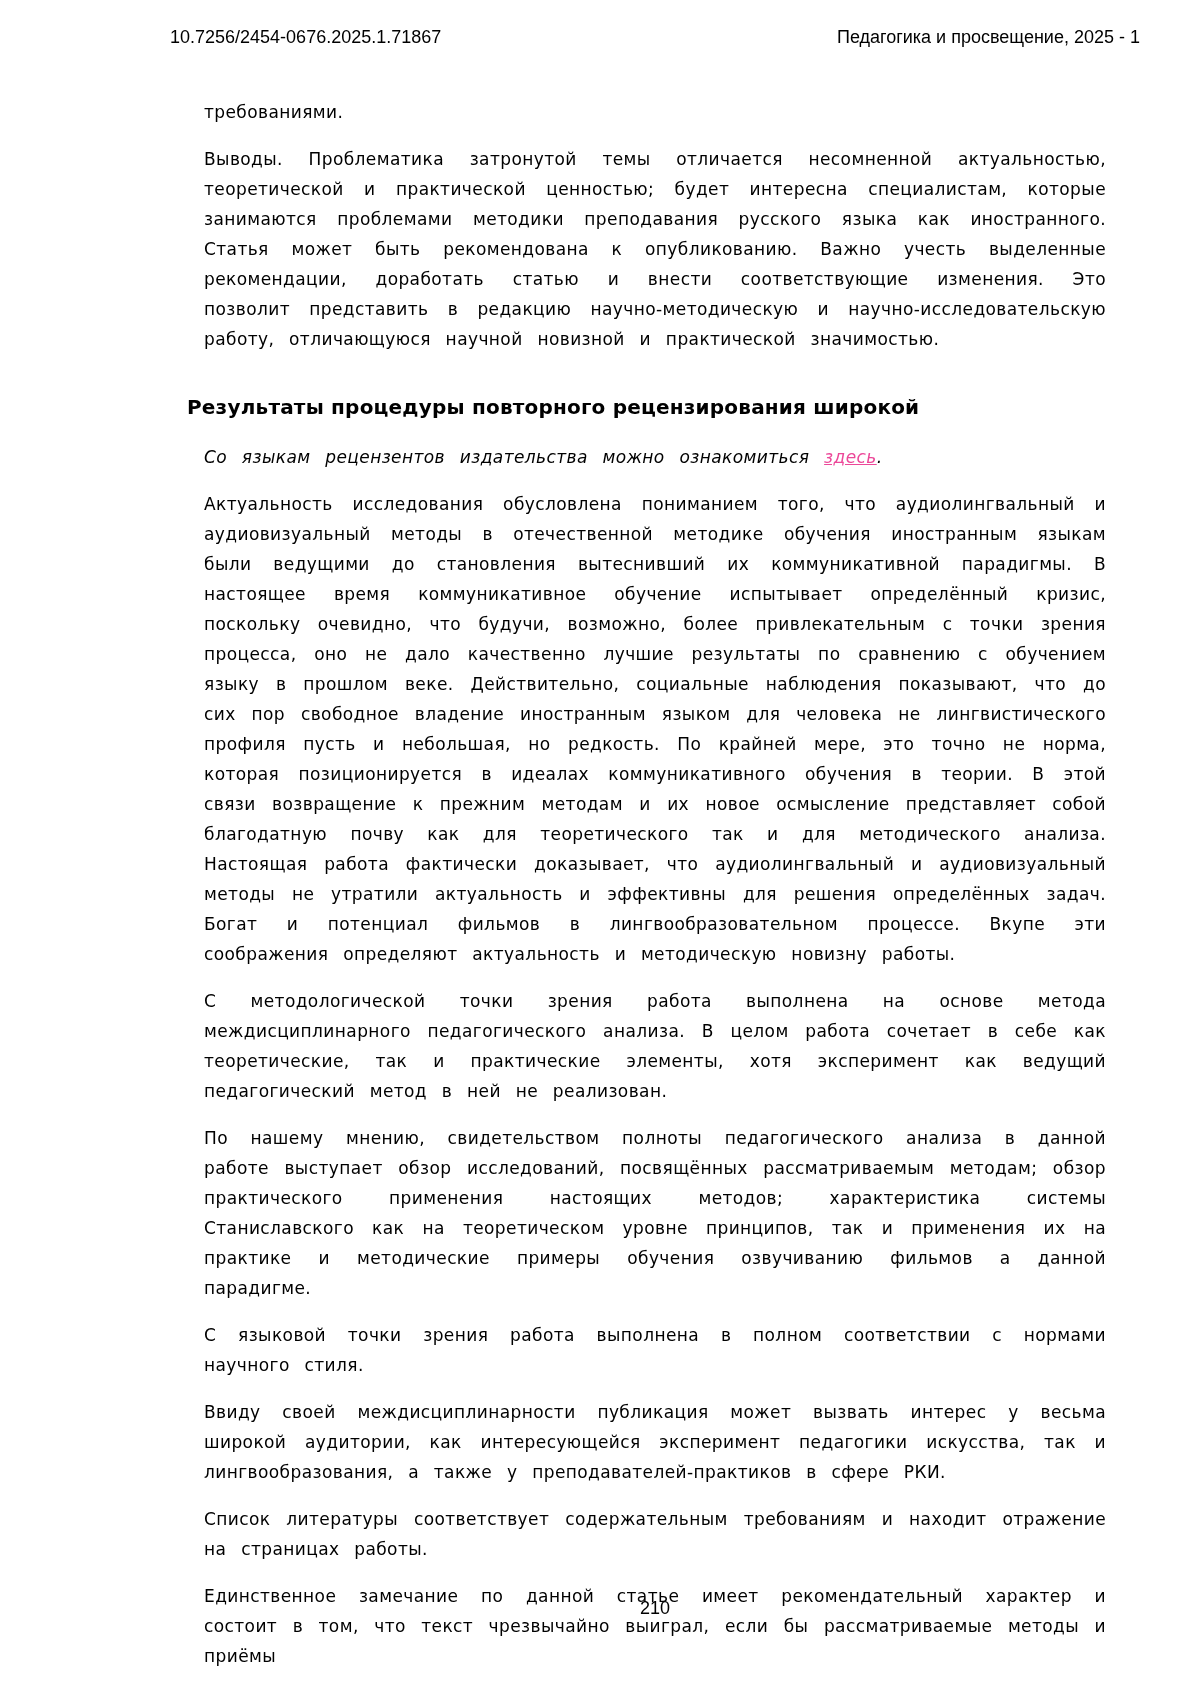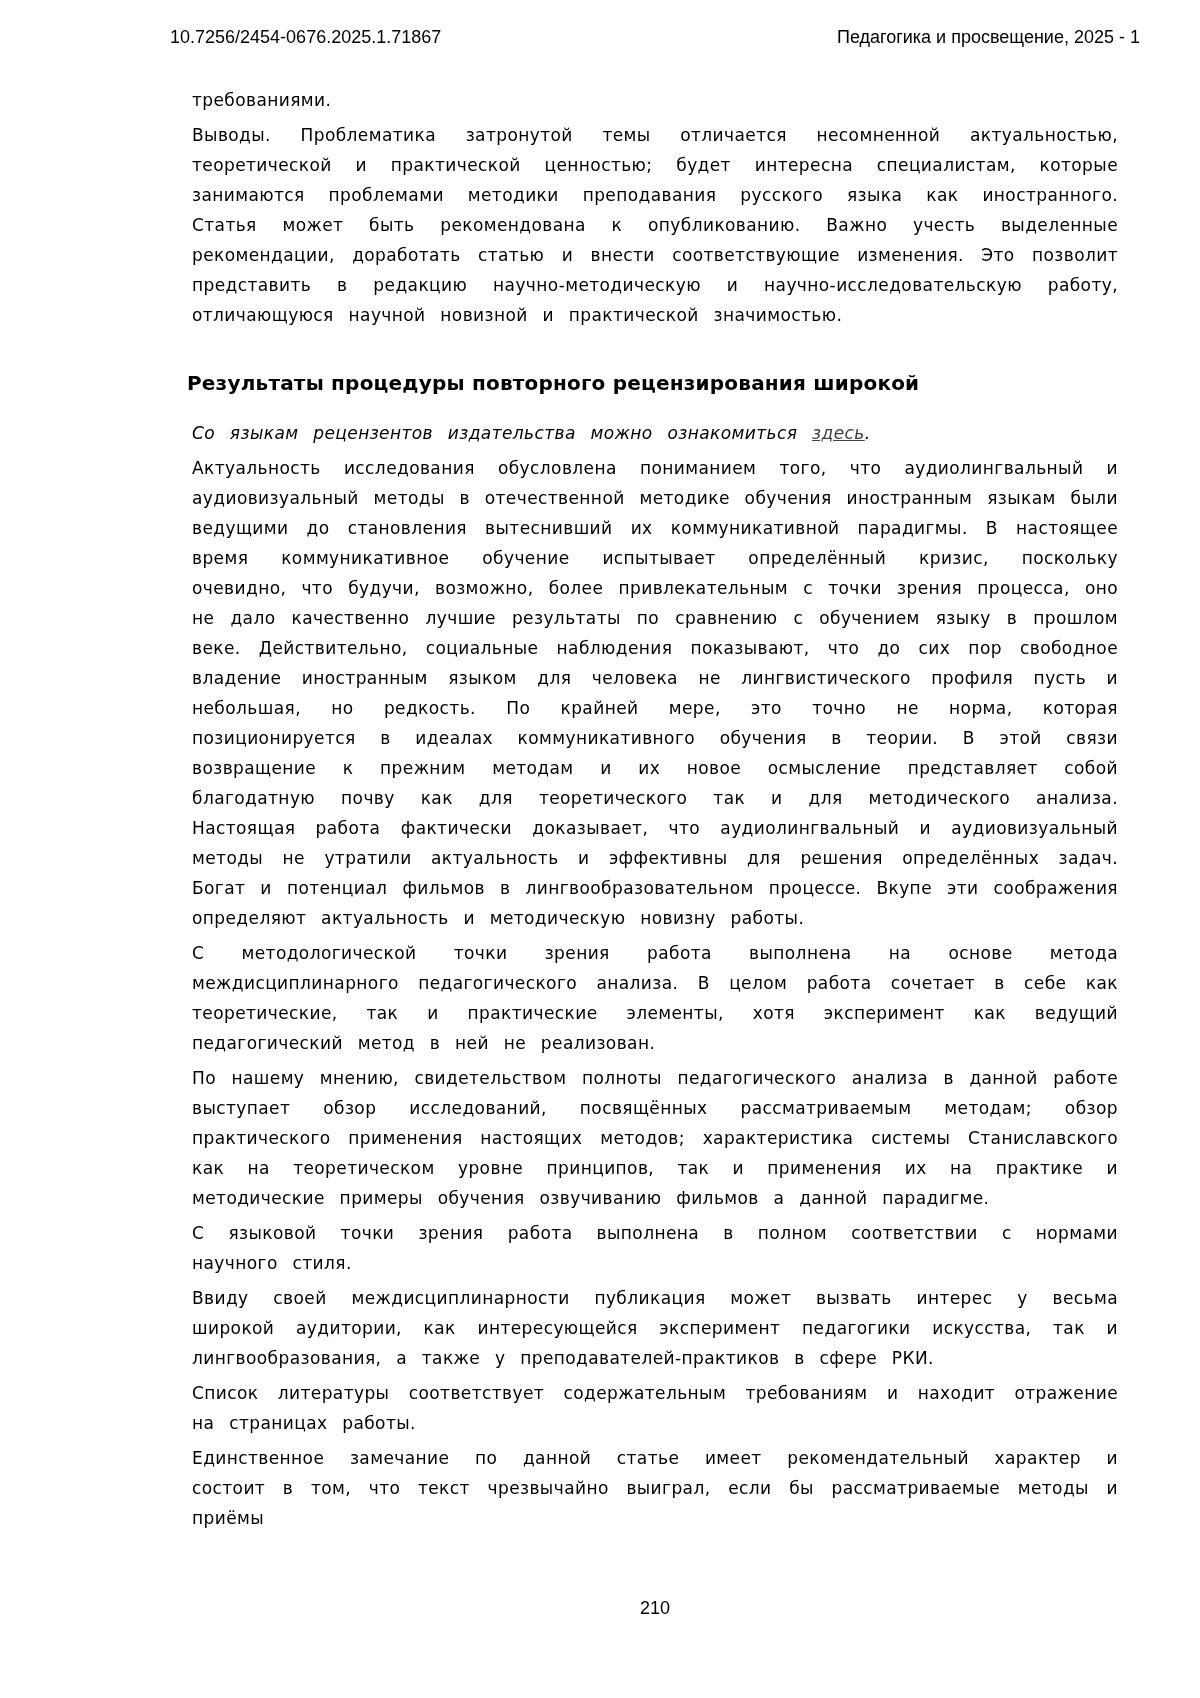--- a/index.html
+++ b/index.html
@@ -27,21 +27,21 @@
     position: absolute;
     top: 80px;
     left: 187px;
     width: 936px;
     font-family: "DejaVu Sans", sans-serif;
     font-size: 17px;
     line-height: 30px;
     color: #000000;
     text-align: justify;
   }
-  .content p { margin: 5px; word-spacing: 9px; letter-spacing: 0.4px; }
+  .content p { margin: 17px; word-spacing: 9px; letter-spacing: 0.4px; }
   h2.section-heading {
     font-family: "DejaVu Sans", sans-serif;
     font-size: 20px;
     font-weight: bold;
     line-height: 30px;
     margin: 38px 0 20px 0;
     text-align: left;
     word-spacing: normal;
     letter-spacing: 0.2px;
   }
@@ -68,21 +68,21 @@
     <span>10.7256/2454-0676.2025.1.71867</span>
     <span>Педагогика и просвещение, 2025 - 1</span>
   </div>
 
   <div class="content">
     <p>требованиями.</p>
     <p>Выводы. Проблематика затронутой темы отличается несомненной актуальностью, теоретической и практической ценностью; будет интересна специалистам, которые занимаются проблемами методики преподавания русского языка как иностранного. Статья может быть рекомендована к опубликованию. Важно учесть выделенные рекомендации, доработать статью и внести соответствующие изменения. Это позволит представить в редакцию научно-методическую и научно-исследовательскую работу, отличающуюся научной новизной и практической значимостью.</p>
 
     <h2 class="section-heading">Результаты процедуры повторного рецензирования широкой</h2>
 
-    <p class="note"><span>Со языкам рецензентов издательства можно ознакомиться </span><a class="reviewers-link" href="#" style="color: #404040;">здесь</a><span>.</span></p>
+    <p class="note"><span>Со языкам рецензентов издательства можно ознакомиться </span><a class="reviewers-link" href="#" style="color: #ec4899;">здесь</a><span>.</span></p>
 
     <p>Актуальность исследования обусловлена пониманием того, что аудиолингвальный и аудиовизуальный методы в отечественной методике обучения иностранным языкам были ведущими до становления вытеснивший их коммуникативной парадигмы. В настоящее время коммуникативное обучение испытывает определённый кризис, поскольку очевидно, что будучи, возможно, более привлекательным с точки зрения процесса, оно не дало качественно лучшие результаты по сравнению с обучением языку в прошлом веке. Действительно, социальные наблюдения показывают, что до сих пор свободное владение иностранным языком для человека не лингвистического профиля пусть и небольшая, но редкость. По крайней мере, это точно не норма, которая позиционируется в идеалах коммуникативного обучения в теории. В этой связи возвращение к прежним методам и их новое осмысление представляет собой благодатную почву как для теоретического так и для методического анализа. Настоящая работа фактически доказывает, что аудиолингвальный и аудиовизуальный методы не утратили актуальность и эффективны для решения определённых задач. Богат и потенциал фильмов в лингвообразовательном процессе. Вкупе эти соображения определяют актуальность и методическую новизну работы.</p>
     <p>С методологической точки зрения работа выполнена на основе метода междисциплинарного педагогического анализа. В целом работа сочетает в себе как теоретические, так и практические элементы, хотя эксперимент как ведущий педагогический метод в ней не реализован.</p>
     <p>По нашему мнению, свидетельством полноты педагогического анализа в данной работе выступает обзор исследований, посвящённых рассматриваемым методам; обзор практического применения настоящих методов; характеристика системы Станиславского как на теоретическом уровне принципов, так и применения их на практике и методические примеры обучения озвучиванию фильмов а данной парадигме.</p>
     <p>С языковой точки зрения работа выполнена в полном соответствии с нормами научного стиля.</p>
     <p>Ввиду своей междисциплинарности публикация может вызвать интерес у весьма широкой аудитории, как интересующейся эксперимент педагогики искусства, так и лингвообразования, а также у преподавателей-практиков в сфере РКИ.</p>
     <p>Список литературы соответствует содержательным требованиям и находит отражение на страницах работы.</p>
     <p>Единственное замечание по данной статье имеет рекомендательный характер и состоит в том, что текст чрезвычайно выиграл, если бы рассматриваемые методы и приёмы</p>
   </div>
 

